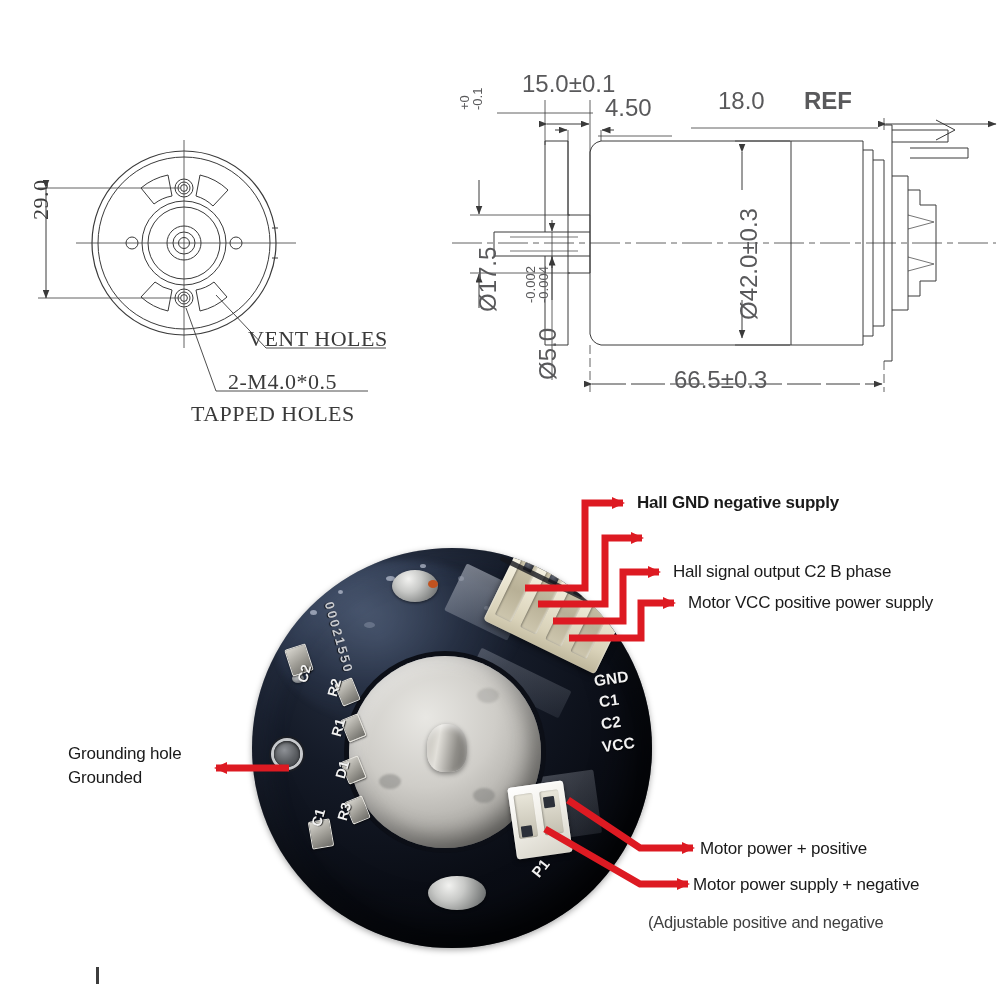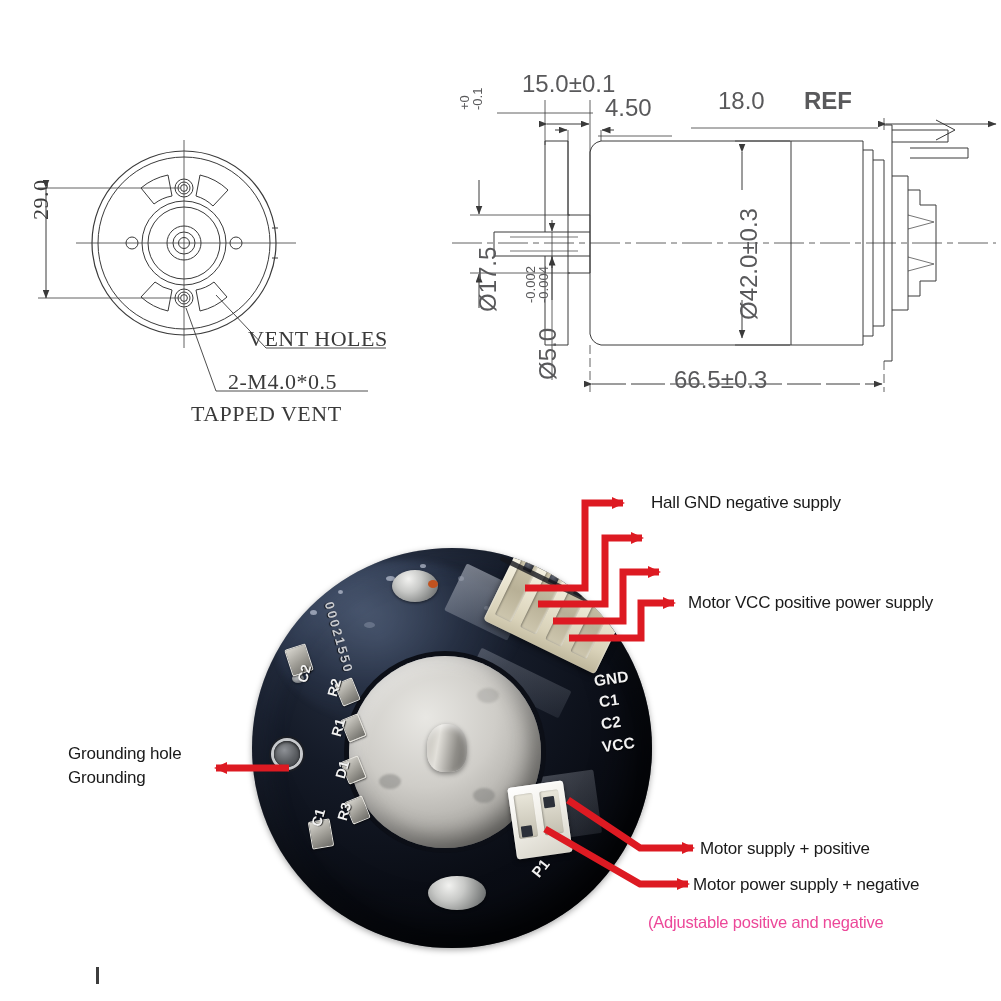--- a/index.html
+++ b/index.html
@@ -50,21 +50,21 @@
   .callout {
     font-family: "Liberation Sans", sans-serif;
     color: #1a1a1a;
     white-space: pre;
     font-size: 17px;
     font-weight: 500;
     letter-spacing: -0.2px;
   }
   .callout-sub {
     font-family: "Liberation Sans", sans-serif;
-    color: #ec4899;
+    color: #404040;
     white-space: pre;
     font-size: 16.5px;
     letter-spacing: -0.2px;
     line-height: 21px;
   }
 
   
   #pcb-photo {
     position: absolute;
     left: 252px;
@@ -332,21 +332,21 @@
       </g>
     </g>
   </svg>
 
   <div class="abs cad-text" style="left:12px; top:220px; font-size:22px;">
     <span class="rot90" style="display:inline-block; position:absolute; left:16px; top:0;">29.0</span>
   </div>
 
   <div class="abs cad-text" style="left:248px; top:326px; font-size:22px;">VENT HOLES</div>
   <div class="abs cad-text" style="left:228px; top:369px; font-size:22px;">2-M4.0*0.5</div>
-  <div class="abs cad-text" style="left:191px; top:401px; font-size:22px;">TAPPED VENT</div>
+  <div class="abs cad-text" style="left:191px; top:401px; font-size:22px;">TAPPED HOLES</div>
 
   <div class="abs dim-label" style="left:497px; top:70px; font-size:24px;margin-left:25px;">15.0±0.1</div>
 
   <div class="abs" style="left:0; top:0; width:0; height:0;">
     <div class="abs dim-label rot90" style="left:474px; top:312px; font-size:24px; transform-origin:0 0;">Ø17.5</div>
     <div class="abs dim-label rot90" style="left:457px; top:110px; font-size:13px; transform-origin:0 0;">+0</div>
     <div class="abs dim-label rot90" style="left:470px; top:110px; font-size:13px; transform-origin:0 0;">-0.1</div>
   </div>
 
   <div class="abs dim-label" style="left:605px; top:94px; font-size:24px;">4.50</div>
@@ -461,29 +461,30 @@
       <path d="M569,638 L641,638 L641,603 L674,603" marker-end="url(#redArrR)"></path>
 
       <path d="M289,768 L216,768" marker-end="url(#redArrL)"></path>
 
       <path d="M568,800 L640,848 L693,848" marker-end="url(#redArrR)"></path>
 
       <path d="M545,829 L640,884 L688,884" marker-end="url(#redArrR)"></path>
     </g>
   </svg>
 
-  <div class="abs callout" style="left:651px; top:493px;">Hall GND negative supply</div>
+  <div class="abs callout" style="left:637px; top:493px;font-weight:bold;">Hall GND negative supply</div>
+  <div class="abs callout" style="left:673px; top:562px;">Hall signal output C2 B phase</div>
   <div class="abs callout" style="left:688px; top:593px;">Motor VCC positive power supply</div>
 
   <div class="abs" style="left:68px; top:744px;">
     <div class="callout">Grounding hole</div>
-    <div class="callout" style="margin-top:4px;">Grounding</div>
-  </div>
-
-  <div class="abs callout" style="left:700px; top:839px;">Motor supply + positive</div>
+    <div class="callout" style="margin-top:4px;">Grounded</div>
+  </div>
+
+  <div class="abs callout" style="left:700px; top:839px;">Motor power + positive</div>
   <div class="abs callout" style="left:693px; top:875px;">Motor power supply + negative</div>
 
   <div class="abs" style="left:648px; top:912px;">
     <div class="callout-sub">(Adjustable positive and negative</div>
   </div>
 
   <div class="abs" style="left:96px; top:967px; width:3px; height:17px; background:#3d3d3d;"></div>
 
 </div>
 

